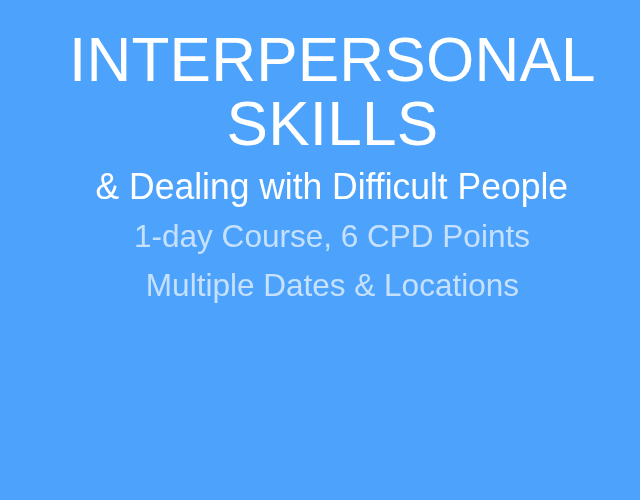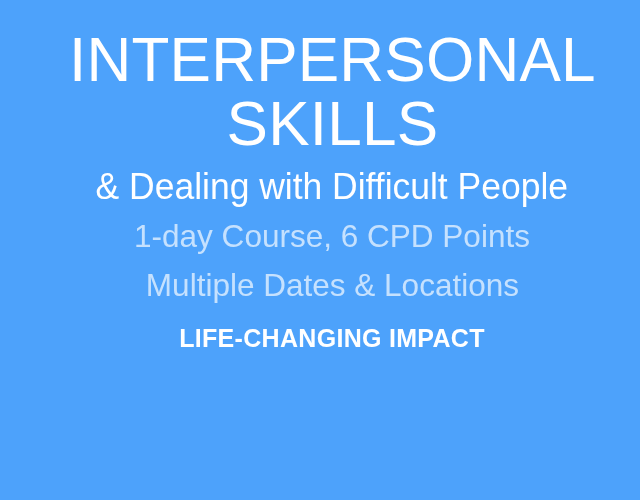--- a/index.html
+++ b/index.html
@@ -109,18 +109,17 @@
     <div class="headline headline-1">INTERPERSONAL</div>
 
     <div class="headline headline-2">SKILLS</div>
 
     <div class="subhead">&amp; Dealing with Difficult People</div>
 
     <div class="detail-line detail-line-1">1-day Course, 6 CPD Points</div>
 
     <div class="detail-line detail-line-2">Multiple Dates &amp; Locations</div>
 
-    <div class="impact-line">LIFE-CHANGING IMPACT</div>
 
   </div>
 
 
 </div>
 
 </body></html>

